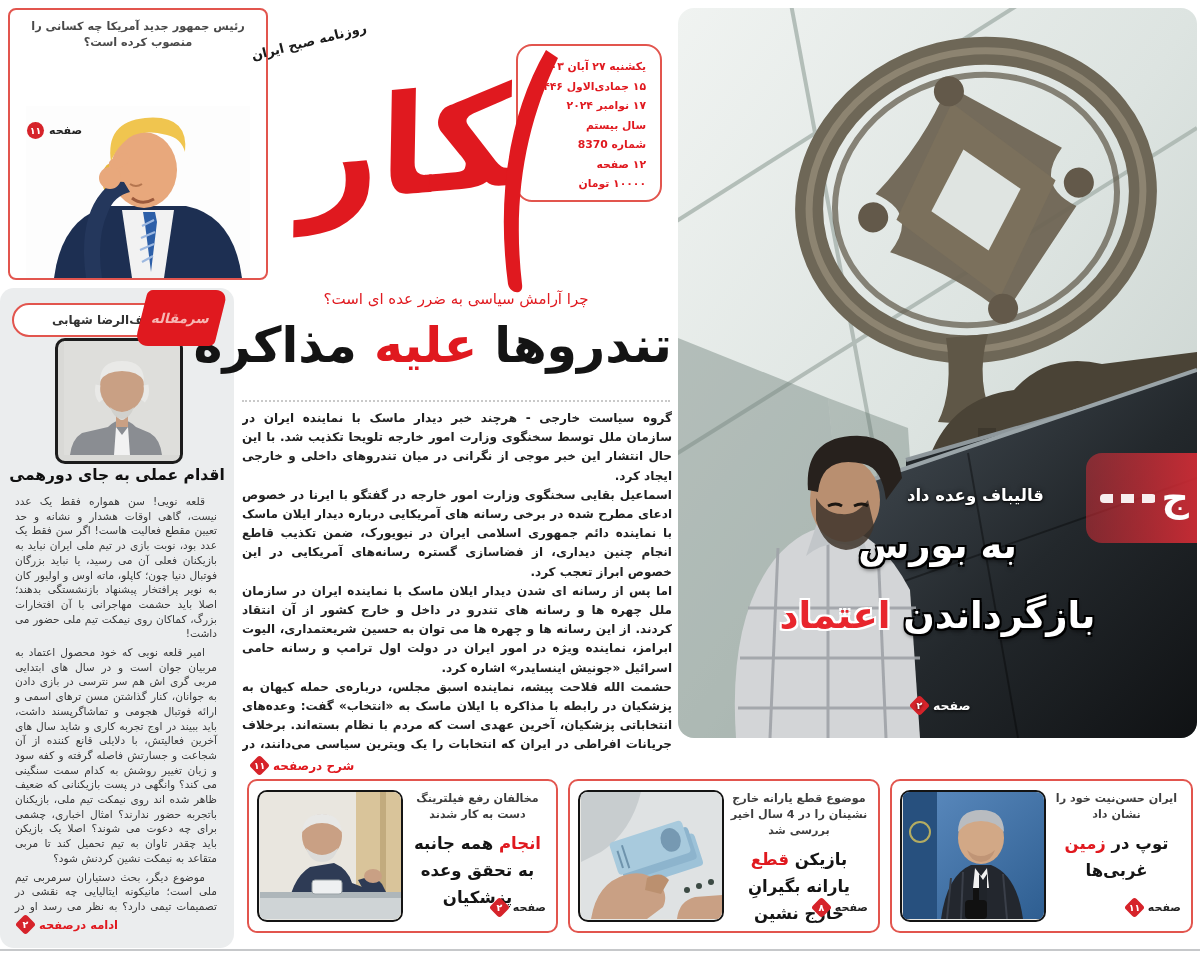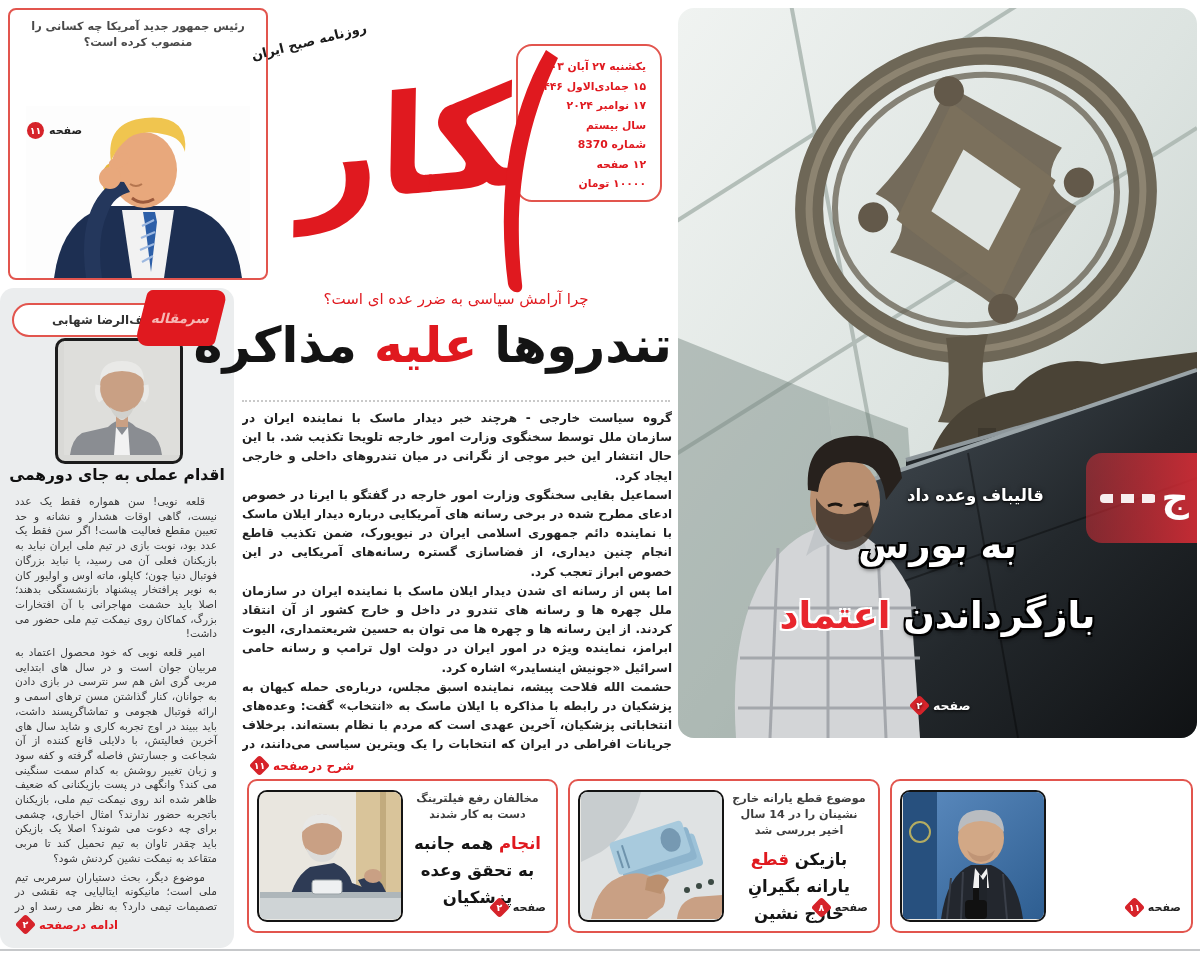--- a/index.html
+++ b/index.html
@@ -332,21 +332,21 @@
         <path d="M66,86 q14,-8 22,2 l-8,14 -16,-4 z" fill="#bb906f"></path>
         <path d="M96,127 q2,-18 18,-22 l27,-2 0,24 z" fill="#c9a084"></path>
         <g fill="#3c4a44">
             <circle cx="106" cy="98" r="3"></circle>
             <circle cx="118" cy="94" r="3"></circle>
             <circle cx="130" cy="90" r="3"></circle>
           </g>
       </svg>
     </div>
     <div class="card-text">
-      <div class="card-kicker">موضوع قطع یارانه خارج نشینان را در 14 سال اخیر بررسی شد</div>
+      <div class="card-kicker">موضوع قطع یارانه خارج نشینان را در 4 سال اخیر بررسی شد</div>
       <div class="card-headline"><span>بازیکن </span><span class="red">قطع</span><span> یارانه بگیرانِ خارج نشین</span></div>
     </div>
     <div class="card-pageref">
       <span>صفحه</span>
       <span class="pg-diamond">
           <i>۸</i>
         </span>
     </div>
   </div>
 
@@ -370,20 +370,24 @@
             <line x1="48" y1="86" x2="44" y2="127"></line>
             <line x1="60" y1="80" x2="58" y2="127"></line>
             <line x1="100" y1="82" x2="104" y2="127"></line>
           </g>
         <path d="M72,76 l6,8 6,-8 2,20 -16,0 z" fill="#f2f2f2"></path>
         <path d="M76,82 l4,6 4,-6 0,45 -8,0 z" fill="#20242a"></path>
         <rect x="62" y="108" width="22" height="19" rx="4" fill="#111"></rect>
         <rect x="70" y="96" width="6" height="16" fill="#111"></rect>
       </svg>
     </div>
+    <div class="card-text">
+      <div class="card-kicker">ایران حسن‌نیت خود را نشان داد</div>
+      <div class="card-headline"><span>توپ در </span><span class="red">زمین</span><span> غربی‌ها</span></div>
+    </div>
     <div class="card-pageref">
       <span>صفحه</span>
       <span class="pg-diamond">
           <i>۱۱</i>
         </span>
     </div>
   </div>
 
   <div class="abs bottom-rule"></div>
 </div>

